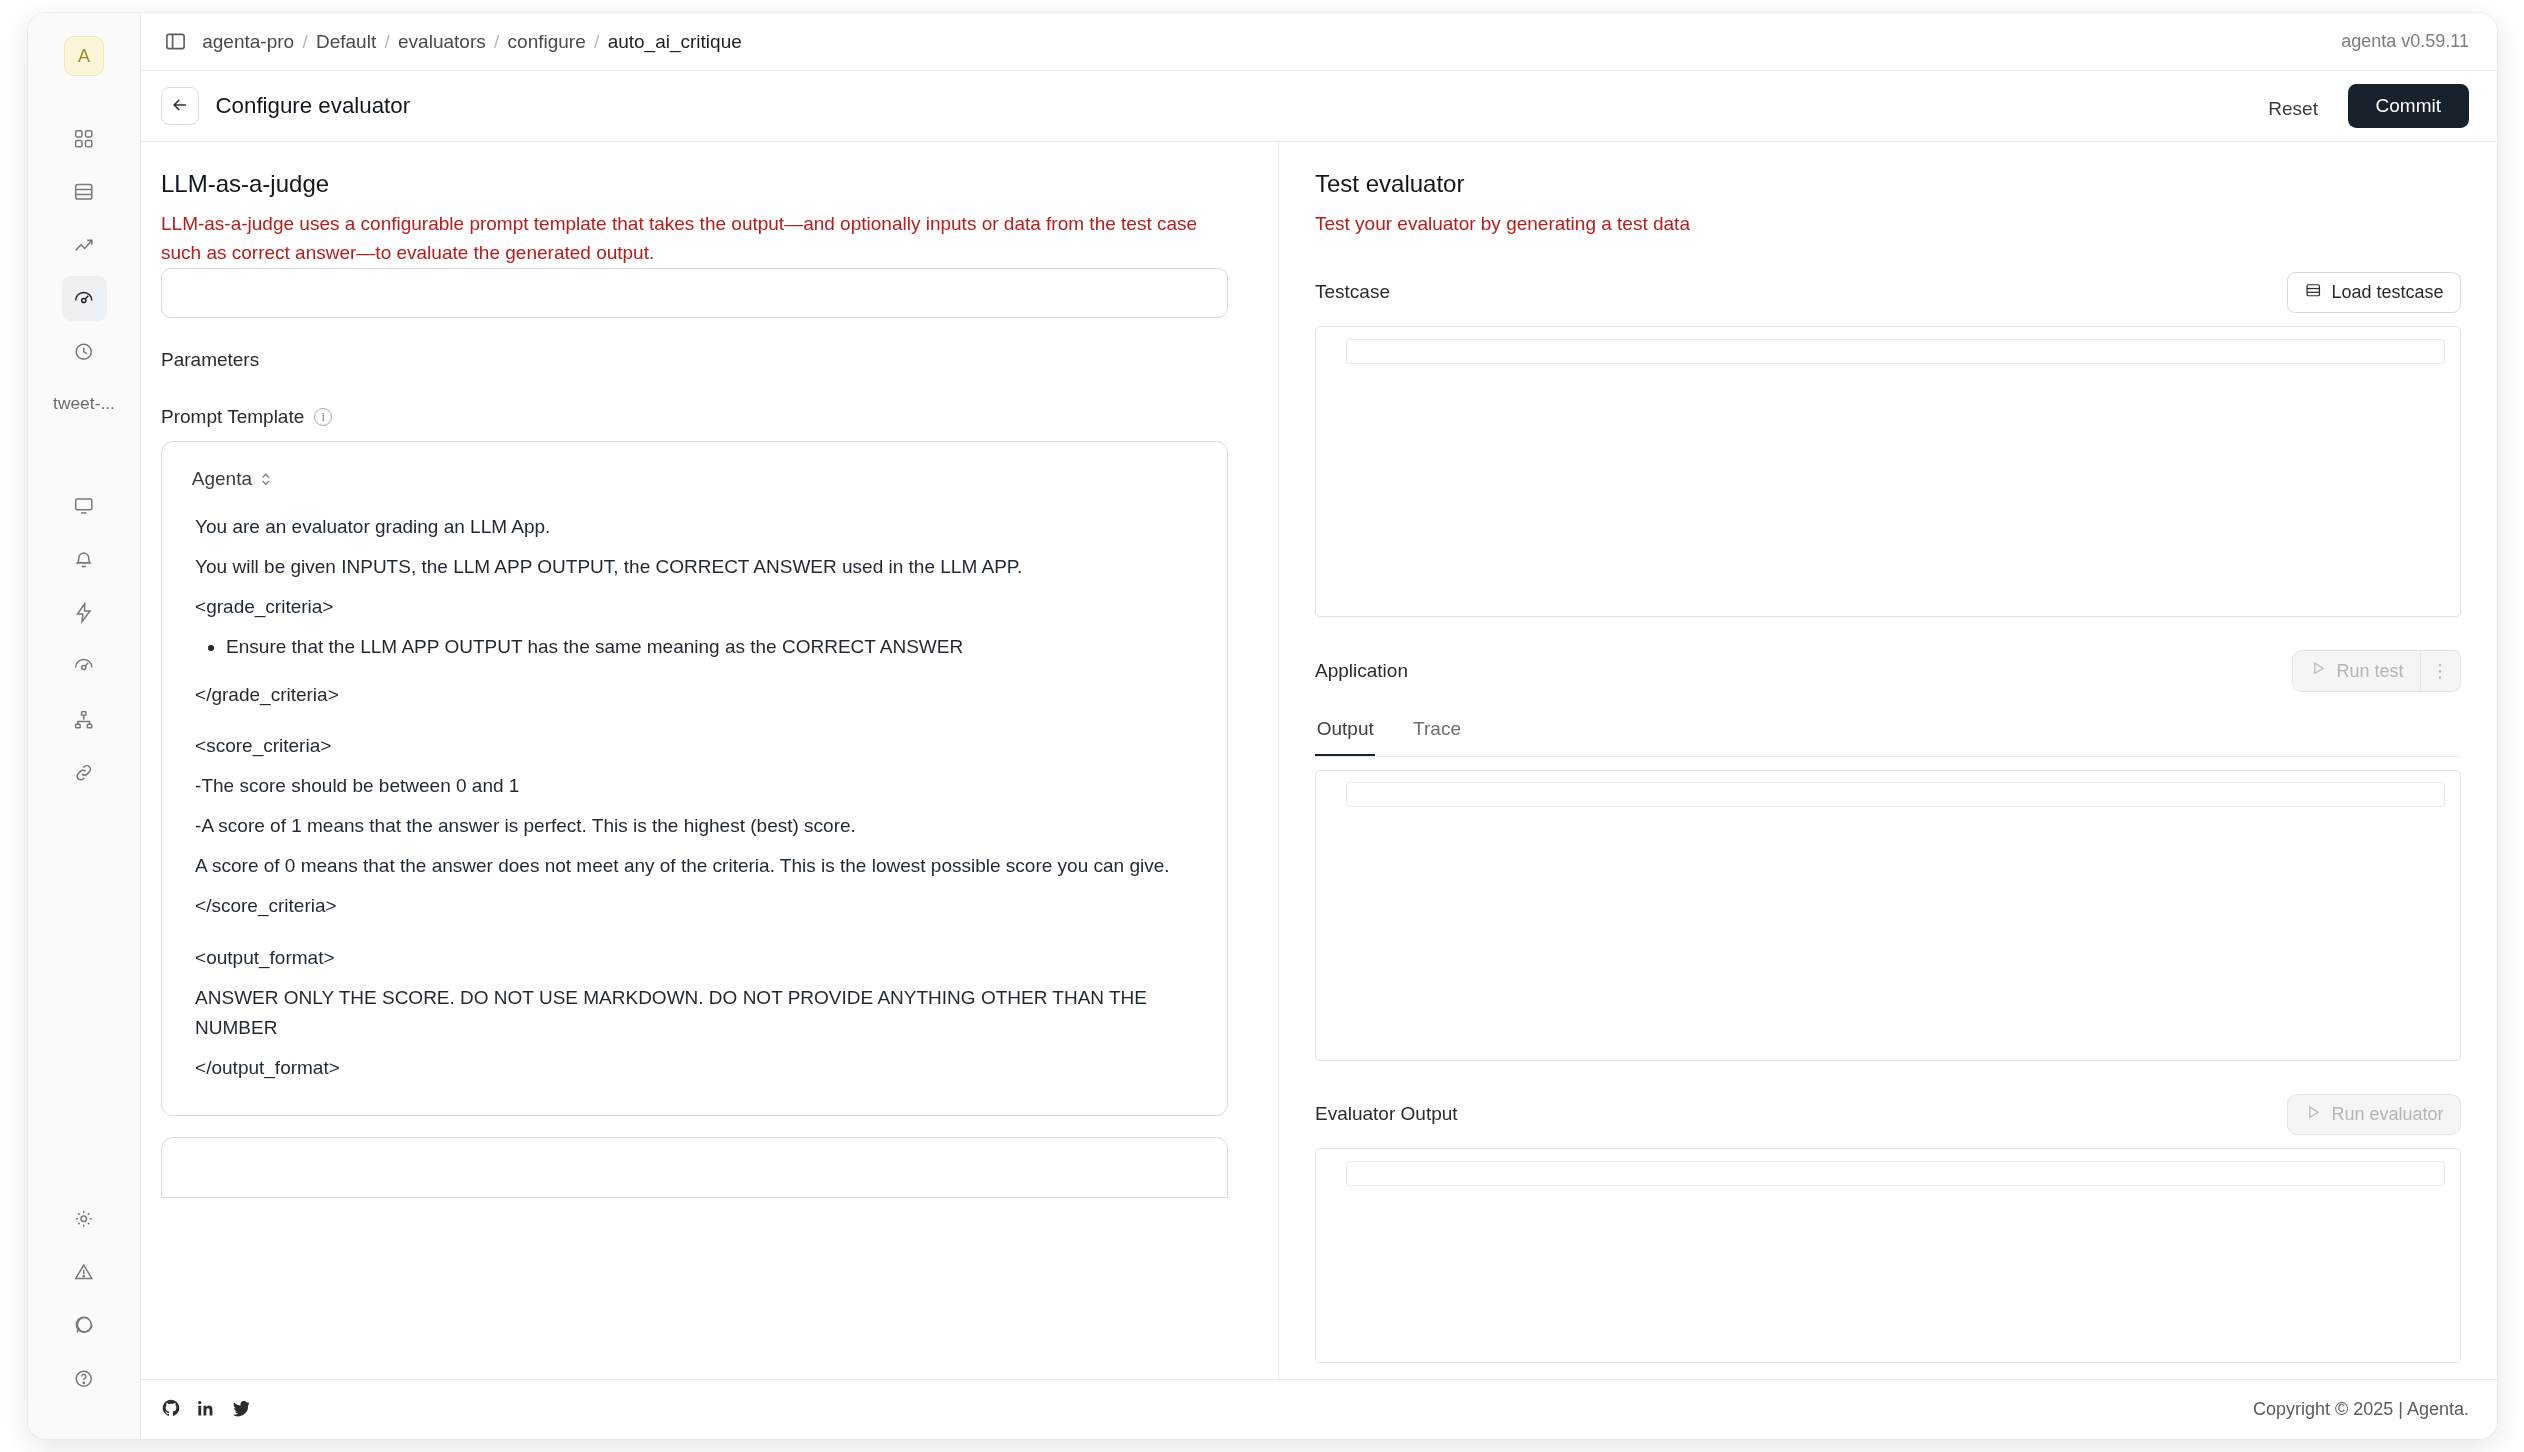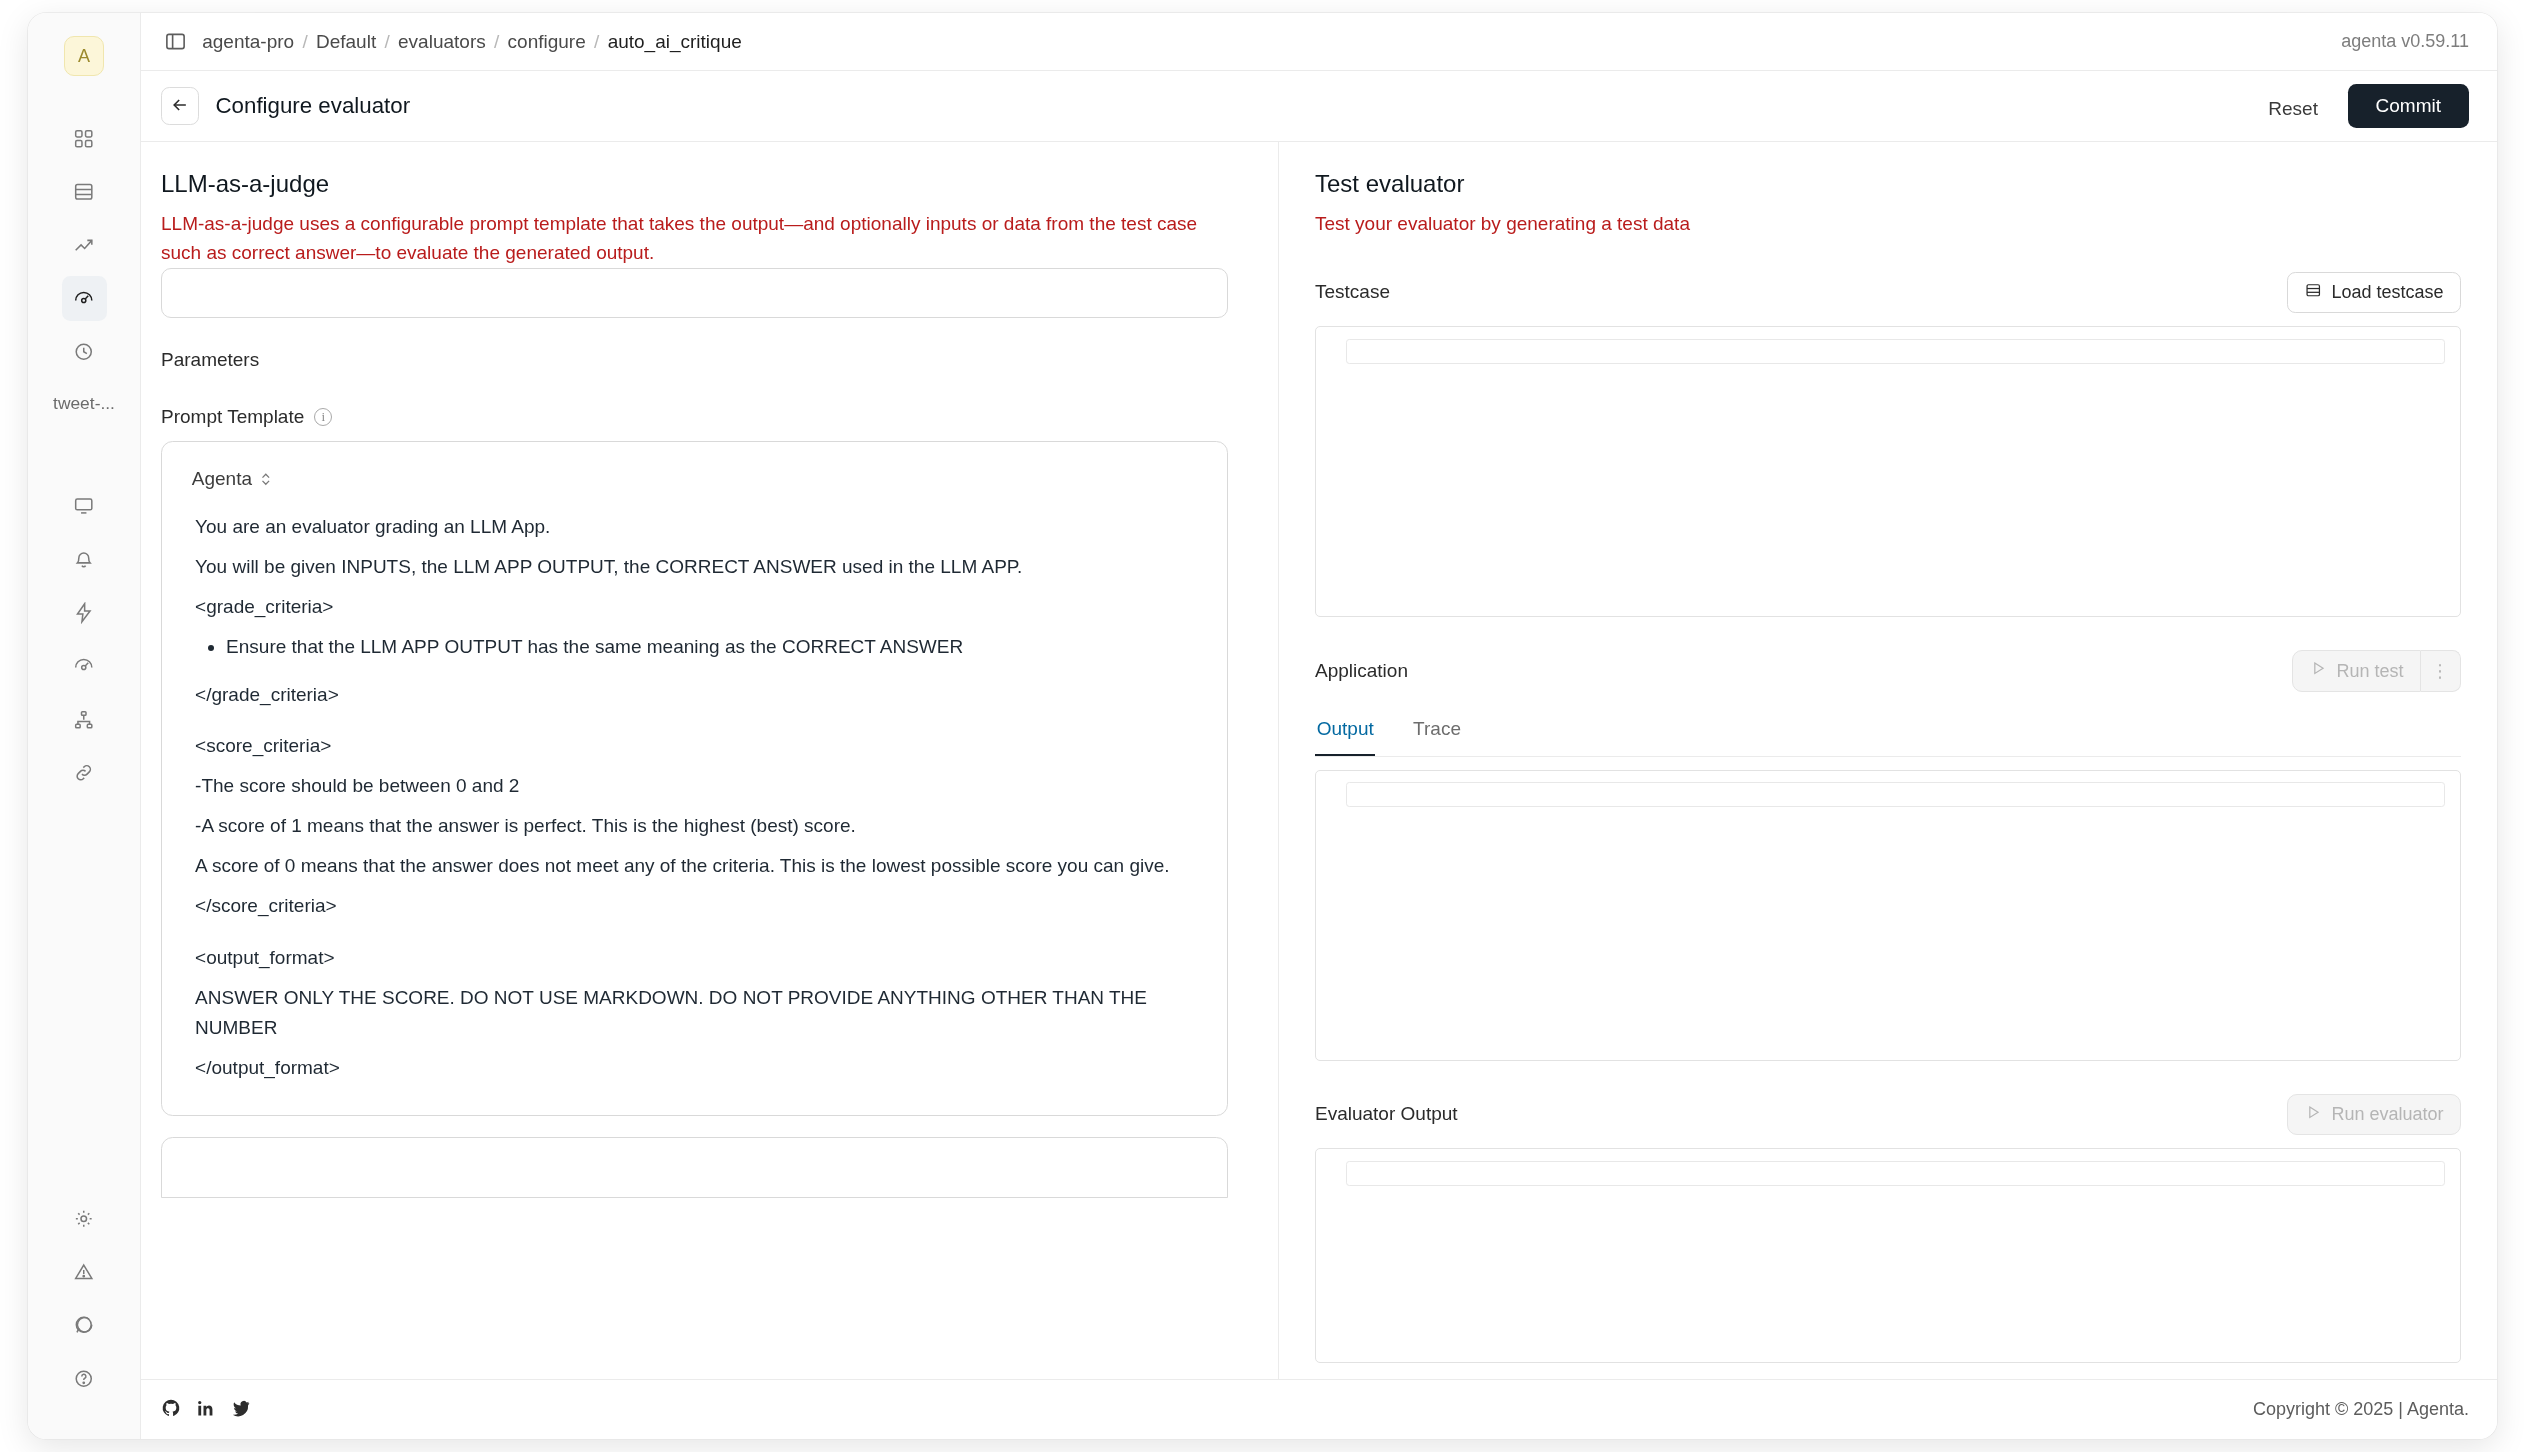--- a/index.html
+++ b/index.html
@@ -354,21 +354,21 @@
     gap: 36px;
     margin-top: 21.5px;
     border-bottom: 0.8px solid #ebebeb;
   }
   .tab {
     font-size: 19px;
     color: #6d6d6d;
     padding: 5px 1.7px 13.2px 1.7px;
   }
   .tab.active {
-    color: #0369a1;
+    color: #404040;
     border-bottom: 2.5px solid #17212b;
   }
 
   
   #footer {
     height: 60px;
     flex: 0 0 60px;
     border-top: 0.8px solid #ebebeb;
     display: flex;
     align-items: center;
@@ -603,21 +603,21 @@
           <div class="prompt-lines">
             <p>You are an evaluator grading an LLM App.</p>
             <p>You will be given INPUTS, the LLM APP OUTPUT, the CORRECT ANSWER used in the LLM APP.</p>
             <p>&lt;grade_criteria&gt;</p>
             <ul>
               <li>Ensure that the LLM APP OUTPUT has the same meaning as the CORRECT ANSWER</li>
             </ul>
             <p>&lt;/grade_criteria&gt;</p>
             <p class="blank"></p>
             <p>&lt;score_criteria&gt;</p>
-            <p>-The score should be between 0 and 2</p>
+            <p>-The score should be between 0 and 1</p>
             <p>-A score of 1 means that the answer is perfect. This is the highest (best) score.</p>
             <p>A score of 0 means that the answer does not meet any of the criteria. This is the lowest possible score you can give.</p>
             <p>&lt;/score_criteria&gt;</p>
             <p class="blank"></p>
             <p>&lt;output_format&gt;</p>
             <p>ANSWER ONLY THE SCORE. DO NOT USE MARKDOWN. DO NOT PROVIDE ANYTHING OTHER THAN THE NUMBER</p>
             <p>&lt;/output_format&gt;</p>
           </div>
         </div>
 

